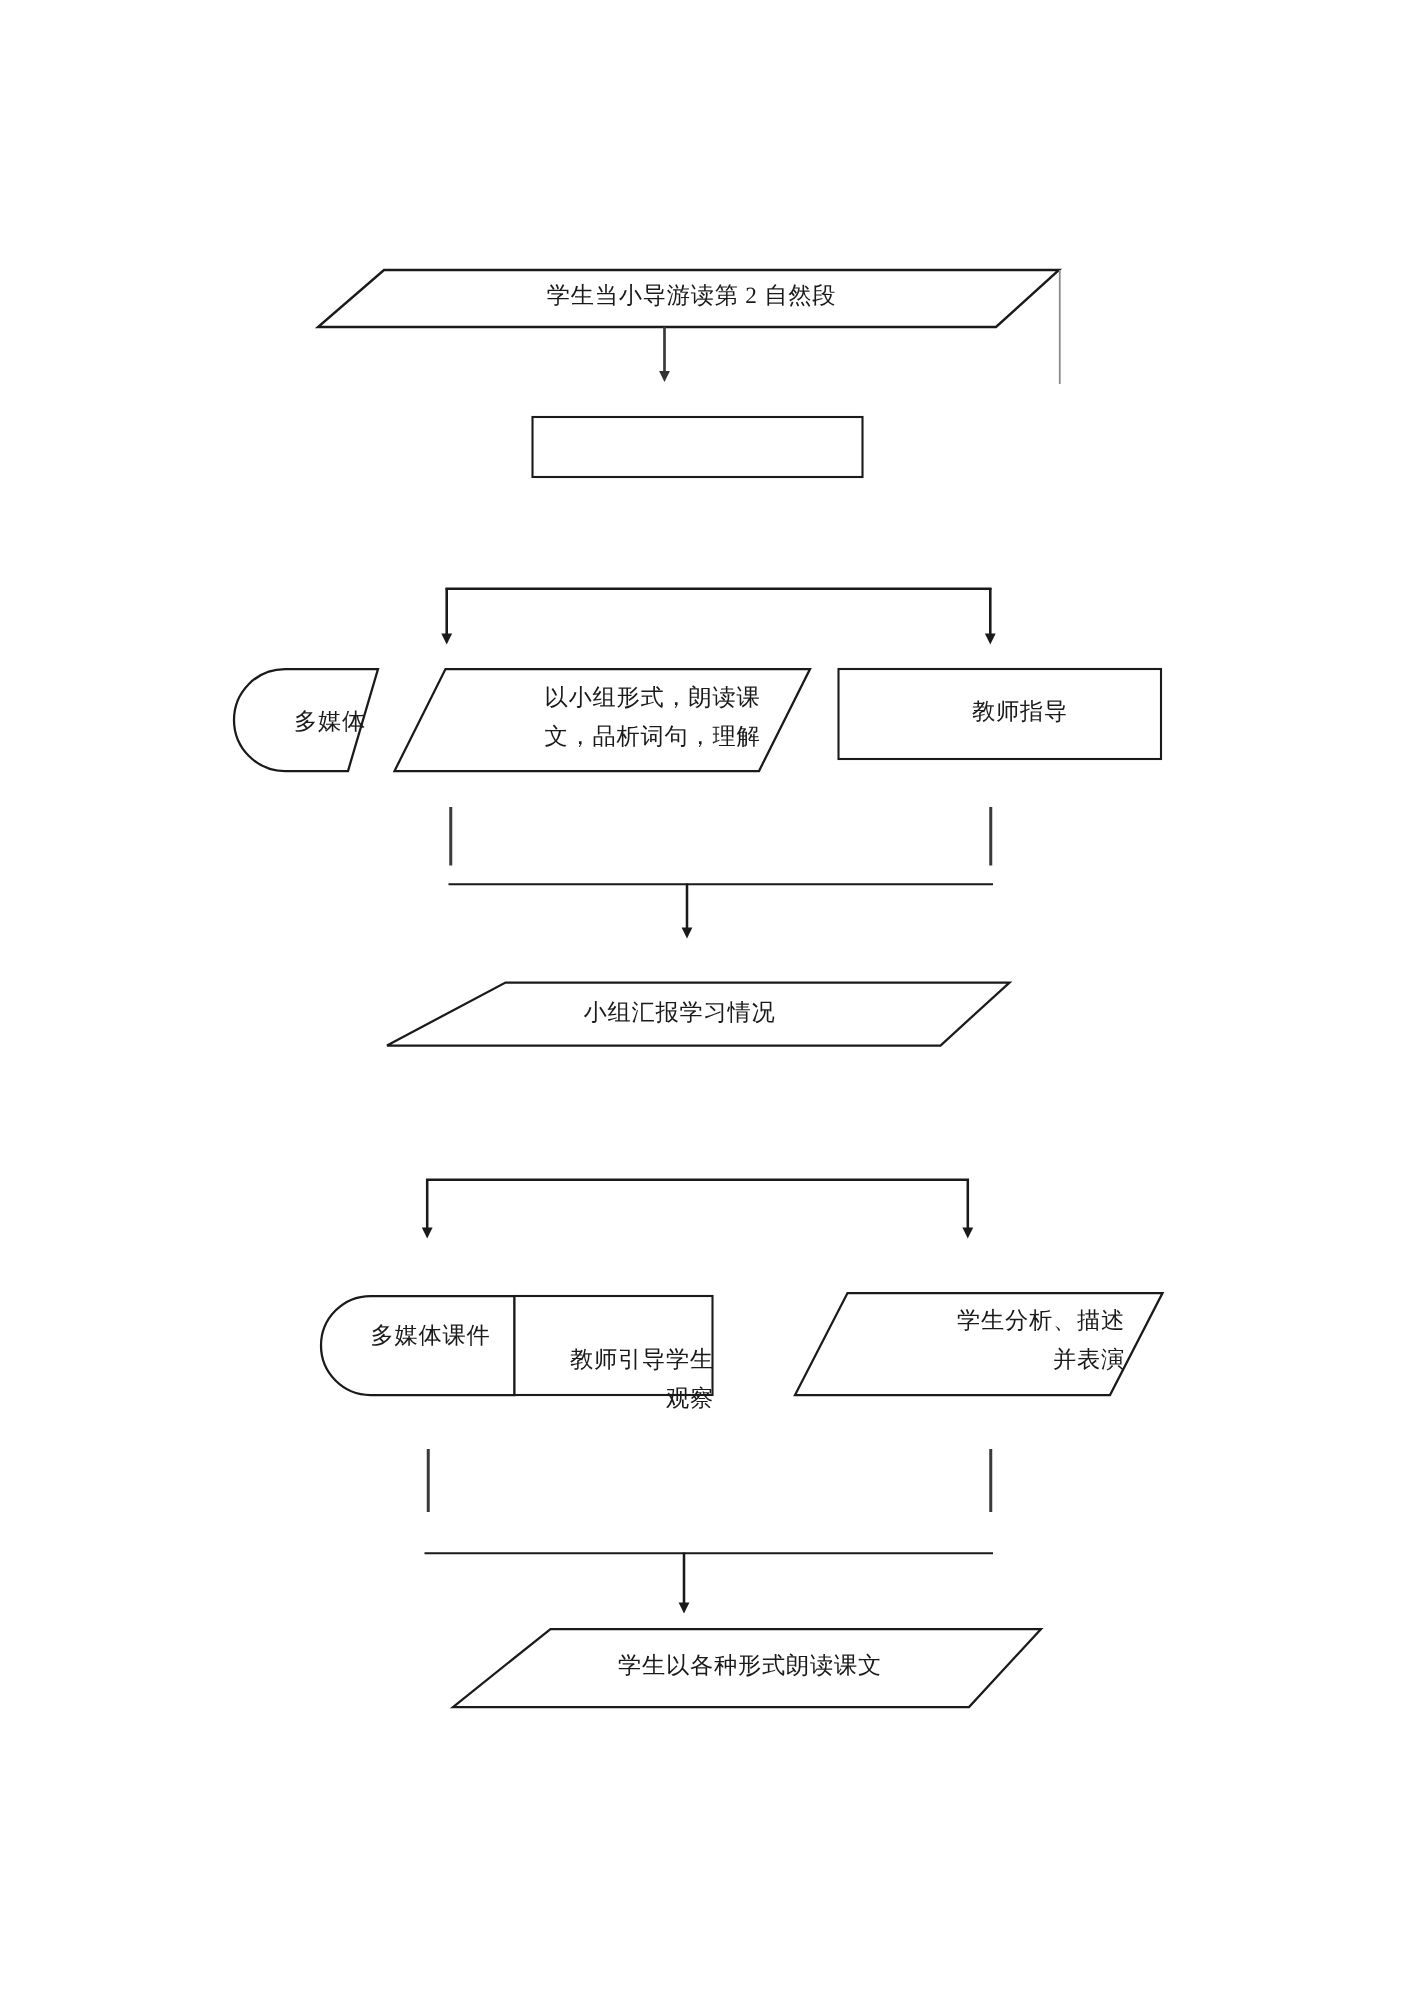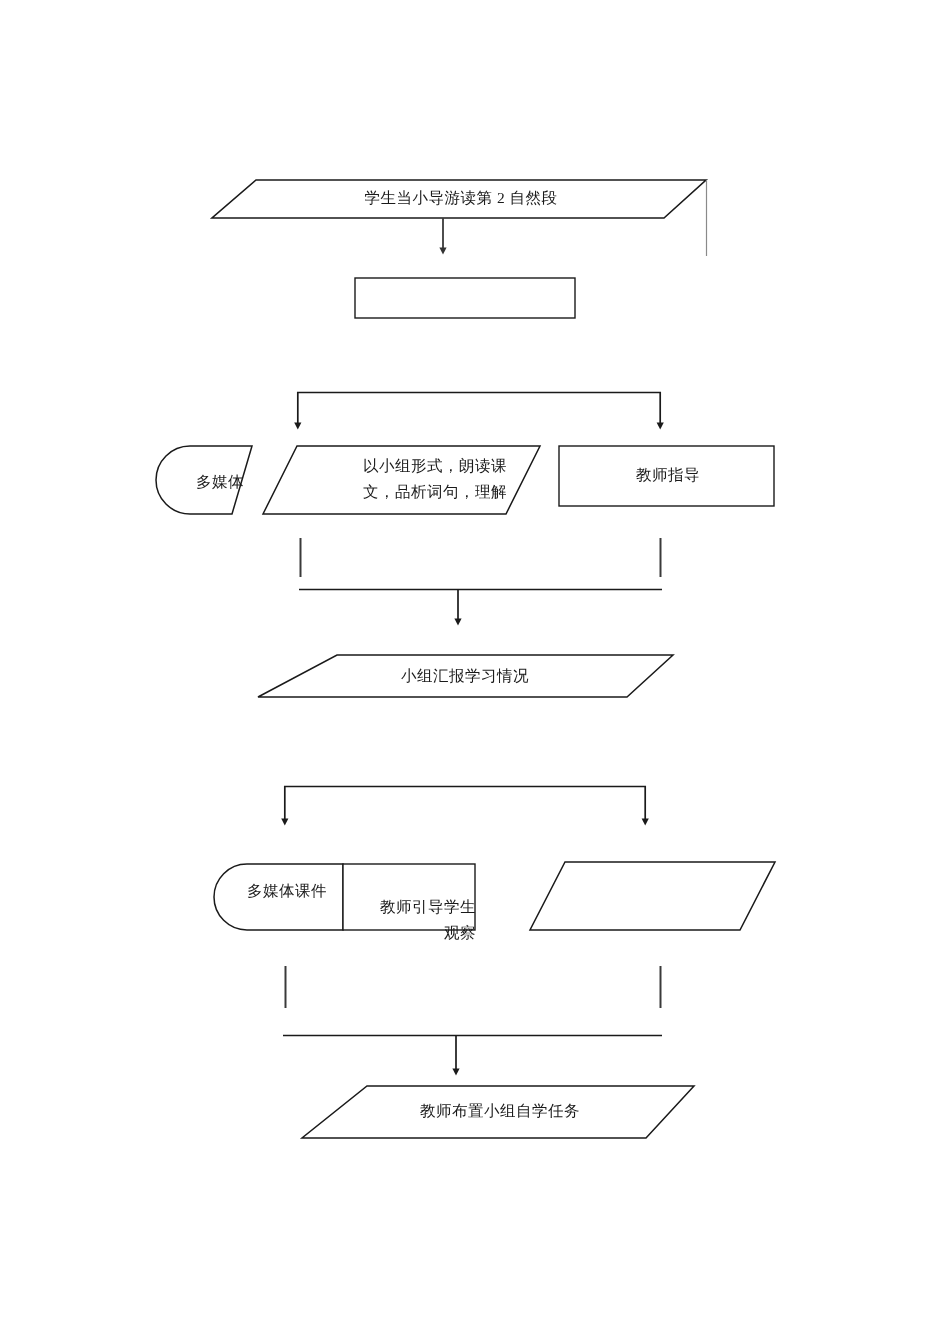--- a/index.html
+++ b/index.html
@@ -93,25 +93,27 @@
   </svg>
 
   <div class="node-text t-center" style="left:256px;top:185px;width:410px;">学生当小导游读第 2 自然段</div>
 
 
   <div class="node-text t-center" style="left:180px;top:469px;width:80px;">多媒体</div>
 
   <div class="node-text t-left" style="left:307px;top:453px;width:200px;">以小组形式，朗读课
 文，品析词句，理解</div>
 
-  <div class="node-text t-center" style="left:547px;top:462px;width:242px;">教师指导</div>
+  <div class="node-text t-center" style="left:559px;top:462px;width:242px;">教师指导</div>
 
-  <div class="node-text t-center" style="left:300px;top:663px;width:330px;">小组汇报学习情况</div>
+  <div class="node-text t-center" style="left:288px;top:663px;width:330px;">小组汇报学习情况</div>
 
   <div class="node-text t-center" style="left:232px;top:878px;width:110px;font-family:Liberation Serif, serif;">多媒体课件</div>
 
   <div class="node-text t-left" style="left:351px;top:870px;width:125px;margin-top:24px;">教师引导学生
 观察</div>
 
+  <div class="node-text t-left" style="left:580px;top:868px;width:170px;">学生分析、描述
+并表演</div>
 
-  <div class="node-text t-center" style="left:335px;top:1098px;width:330px;">教师布置小组自学任务</div>
+  <div class="node-text t-center" style="left:335px;top:1098px;width:330px;">学生以各种形式朗读课文</div>
 
 </div>
 
 </body></html>

